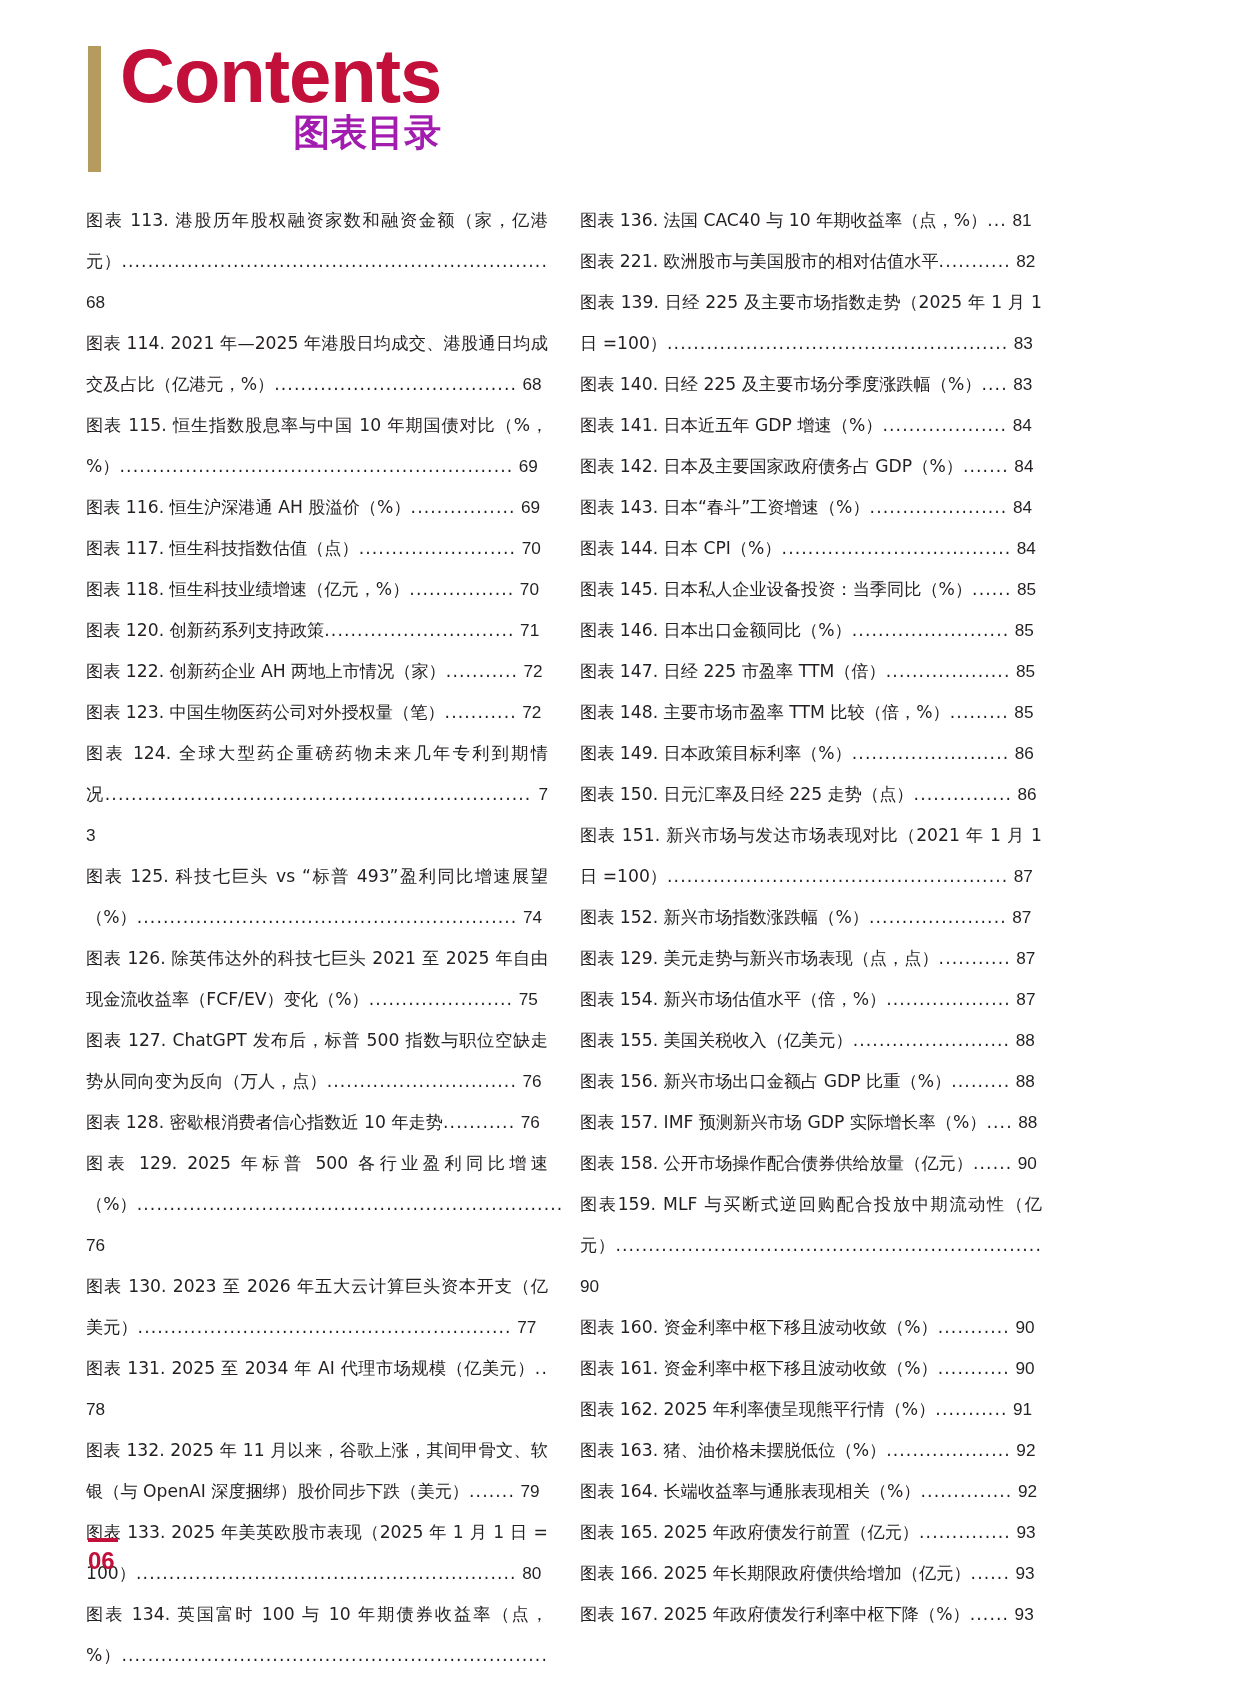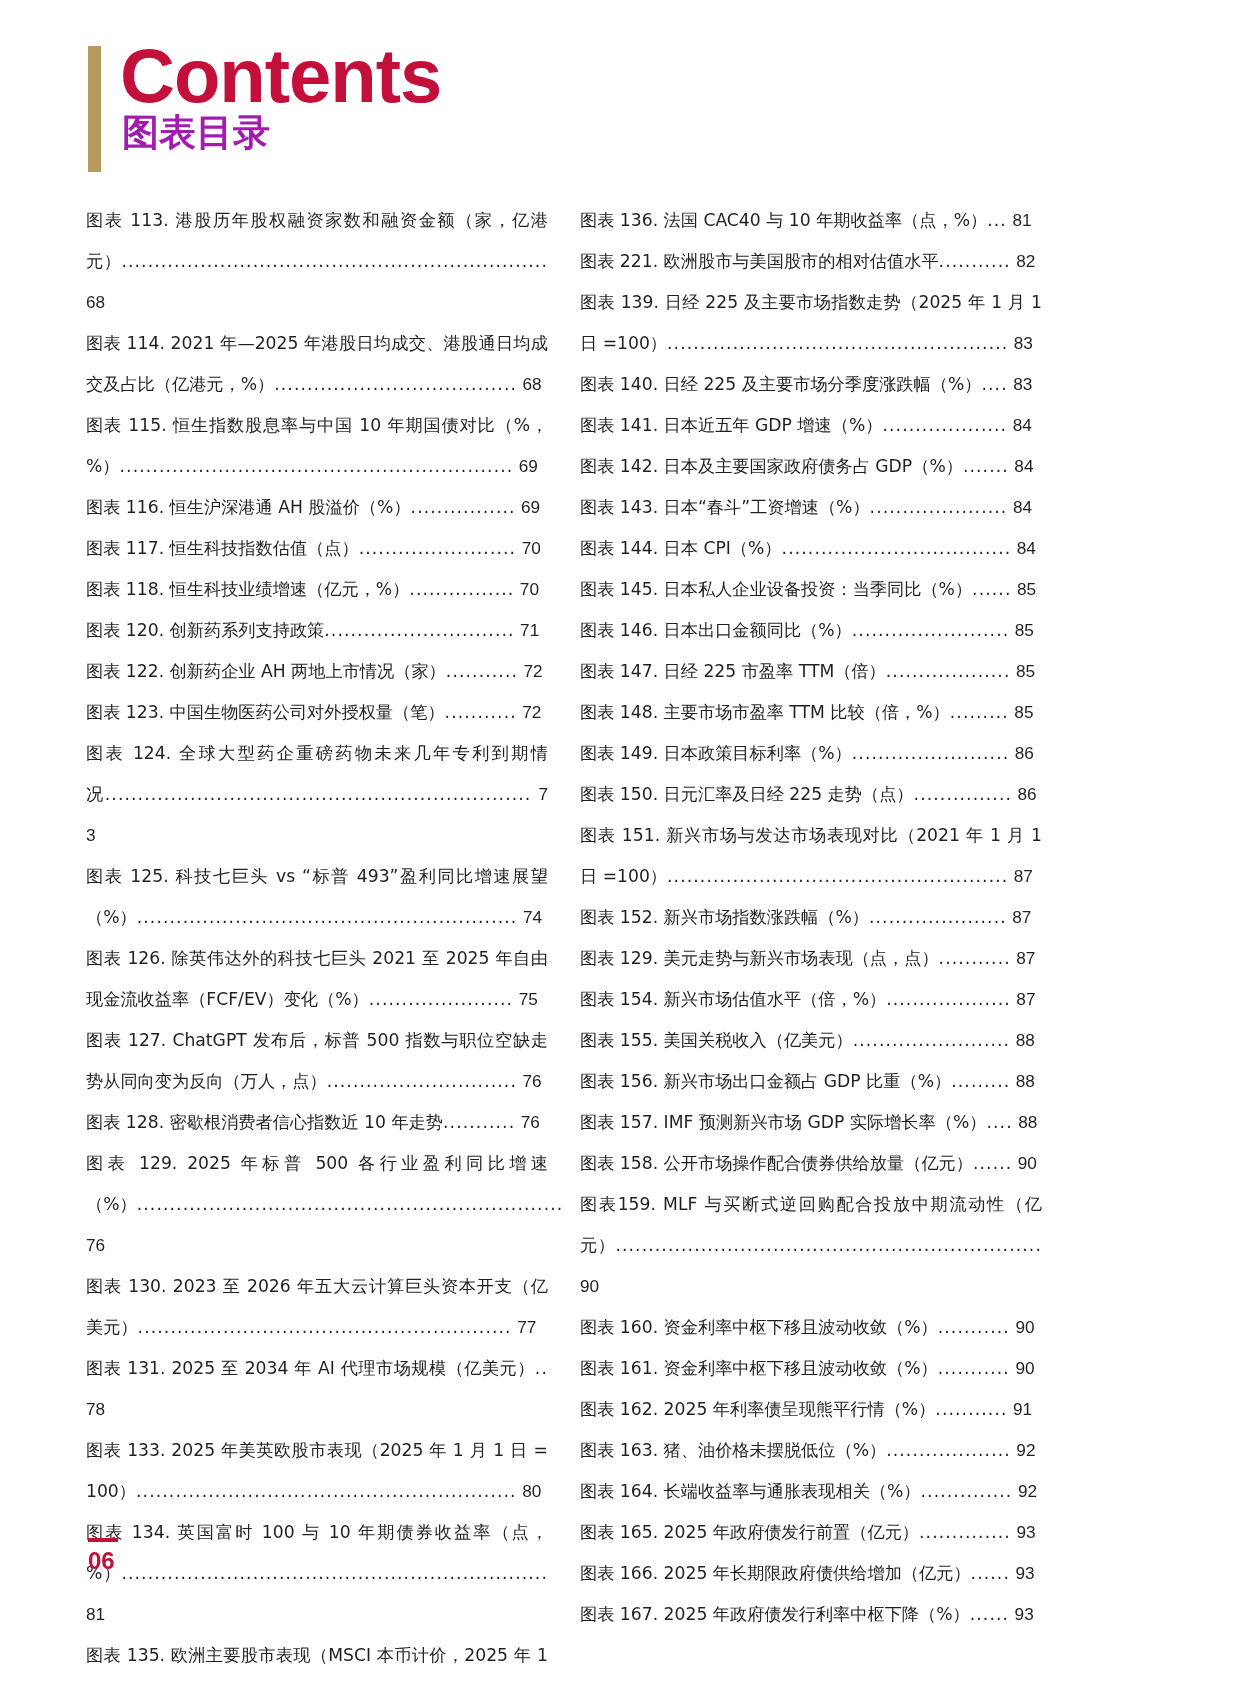--- a/index.html
+++ b/index.html
@@ -16,20 +16,21 @@
     overflow: hidden;
   }
 
   
   .header {
     position: absolute;
     left: 88px;
     top: 46px;
     width: 620px;
     height: 130px;
+    text-align: right;
   }
   .header-bar {
     position: absolute;
     left: 0;
     top: 0;
     width: 13px;
     height: 126px;
     background: #b59c5e;
   }
   .header-text {
@@ -136,20 +137,21 @@
       <div class="toc-entry"><span class="lbl">图表 122. 创新药企业 AH 两地上市情况（家）</span><span class="leader">...........</span> <span class="pg">72</span></div>
       <div class="toc-entry"><span class="lbl">图表 123. 中国生物医药公司对外授权量（笔）</span><span class="leader">...........</span> <span class="pg">72</span></div>
       <div class="toc-entry"><span class="lbl">图表 124. 全球大型药企重磅药物未来几年专利到期情况</span><span class="leader">.................................................................</span> <span class="pg">73</span></div>
       <div class="toc-entry"><span class="lbl">图表 125. 科技七巨头 vs “标普 493”盈利同比增速展望（%）</span><span class="leader">..........................................................</span> <span class="pg">74</span></div>
       <div class="toc-entry"><span class="lbl">图表 126. 除英伟达外的科技七巨头 2021 至 2025 年自由现金流收益率（FCF/EV）变化（%）</span><span class="leader">......................</span> <span class="pg">75</span></div>
       <div class="toc-entry"><span class="lbl">图表 127. ChatGPT 发布后，标普 500 指数与职位空缺走势从同向变为反向（万人，点）</span><span class="leader">.............................</span> <span class="pg">76</span></div>
       <div class="toc-entry"><span class="lbl">图表 128. 密歇根消费者信心指数近 10 年走势</span><span class="leader">...........</span> <span class="pg">76</span></div>
       <div class="toc-entry"><span class="lbl">图表 129. 2025 年标普 500 各行业盈利同比增速（%）</span><span class="leader">.................................................................</span> <span class="pg">76</span></div>
       <div class="toc-entry"><span class="lbl">图表 130. 2023 至 2026 年五大云计算巨头资本开支（亿美元）</span><span class="leader">.........................................................</span> <span class="pg">77</span></div>
       <div class="toc-entry"><span class="lbl">图表 131. 2025 至 2034 年 AI 代理市场规模（亿美元）</span><span class="leader">..</span> <span class="pg">78</span></div>
+      <div class="toc-entry"><span class="lbl">图表 132. 2025 年 11 月以来，谷歌上涨，其间甲骨文、软银（与 OpenAI 深度捆绑）股价同步下跌（美元）</span><span class="leader">.......</span> <span class="pg">79</span></div>
       <div class="toc-entry"><span class="lbl">图表 133. 2025 年美英欧股市表现（2025 年 1 月 1 日 =100）</span><span class="leader">..........................................................</span> <span class="pg">80</span></div>
       <div class="toc-entry"><span class="lbl">图表 134. 英国富时 100 与 10 年期债券收益率（点，%）</span><span class="leader">.................................................................</span> <span class="pg">81</span></div>
       <div class="toc-entry"><span class="lbl">图表 135. 欧洲主要股市表现（MSCI 本币计价，2025 年 1 月 1 日 =100）</span><span class="leader">..............................................</span> <span class="pg">81</span></div>
     </div>
   <div class="col col-right" id="col-right">
       <div class="toc-entry"><span class="lbl">图表 136. 法国 CAC40 与 10 年期收益率（点，%）</span><span class="leader">...</span> <span class="pg">81</span></div>
       <div class="toc-entry"><span class="lbl">图表 221. 欧洲股市与美国股市的相对估值水平</span><span class="leader">...........</span> <span class="pg">82</span></div>
       <div class="toc-entry"><span class="lbl">图表 139. 日经 225 及主要市场指数走势（2025 年 1 月 1 日 =100）</span><span class="leader">....................................................</span> <span class="pg">83</span></div>
       <div class="toc-entry"><span class="lbl">图表 140. 日经 225 及主要市场分季度涨跌幅（%）</span><span class="leader">....</span> <span class="pg">83</span></div>
       <div class="toc-entry"><span class="lbl">图表 141. 日本近五年 GDP 增速（%）</span><span class="leader">...................</span> <span class="pg">84</span></div>

